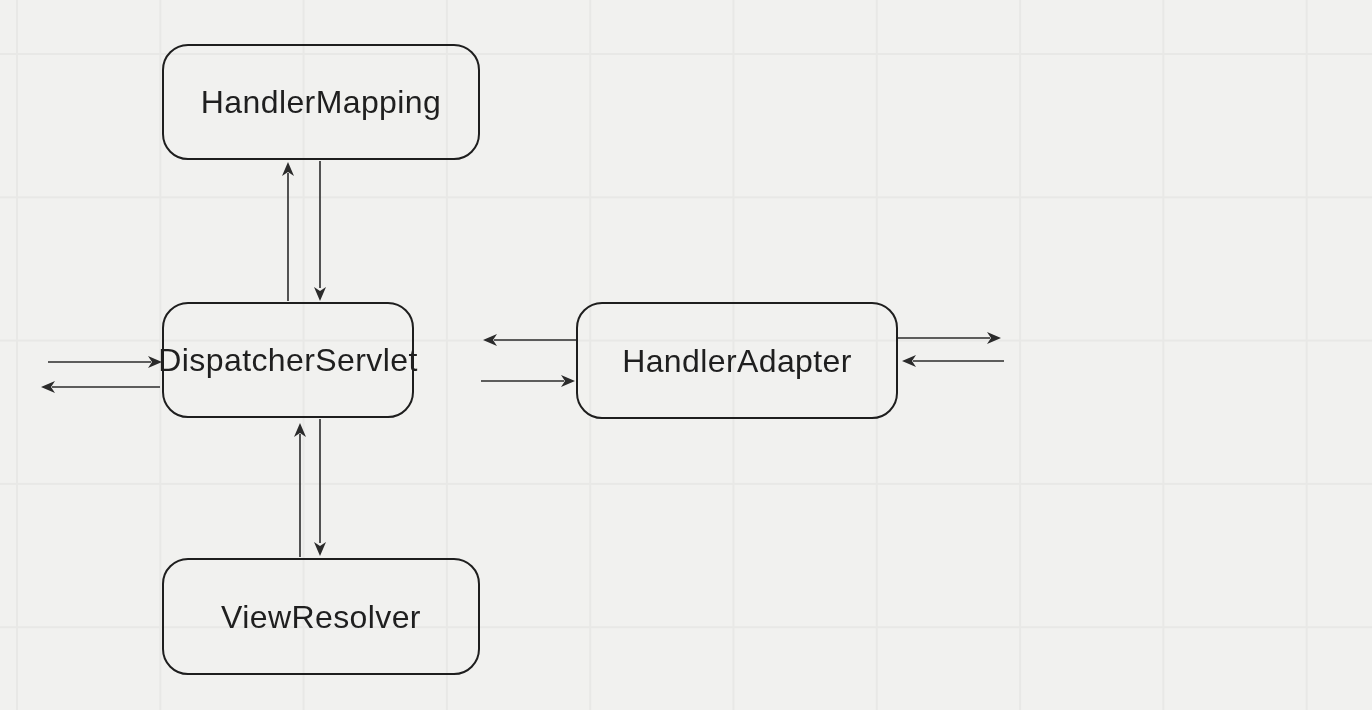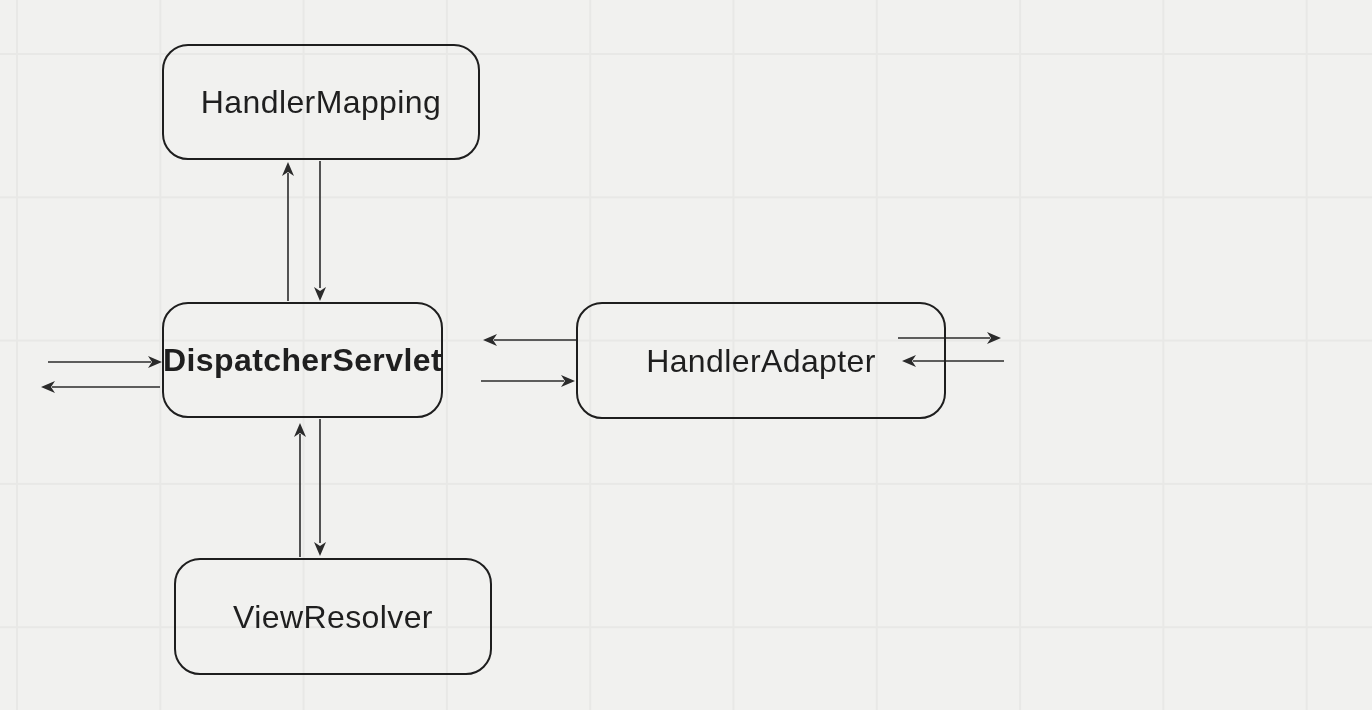--- a/index.html
+++ b/index.html
@@ -42,24 +42,24 @@
   }
   .node-label {
     font-size: 32px;
     letter-spacing: 0.4px;
     color: #1f1f1f;
     white-space: nowrap;
     line-height: 1;
     user-select: none;
   }
   #node-handler-mapping   { left: 162px;  top: 44px;  width: 318px; height: 116px; }
-  #node-dispatcher-servlet{ left: 162px;  top: 302px; width: 281px; height: 116px; font-weight: bold; }
-  #node-handler-adapter   { left: 576px;  top: 302px; width: 370px; height: 117px; text-align: center; }
+  #node-dispatcher-servlet{ left: 162px;  top: 302px; width: 252px; height: 116px; }
+  #node-handler-adapter   { left: 576px;  top: 302px; width: 322px; height: 117px; text-align: center; }
   #node-controller        { left: 1005px; top: 302px; width: 320px; height: 116px; }
-  #node-view-resolver     { left: 162px;  top: 558px; width: 318px; height: 117px; margin-left: 12px; }
+  #node-view-resolver     { left: 162px;  top: 558px; width: 318px; height: 117px; }
 
   .arrow-line {
     stroke: #2b2b2b;
     stroke-width: 1.6;
     fill: none;
   }
   .arrow-head {
     fill: #2b2b2b;
     stroke: none;
   }

